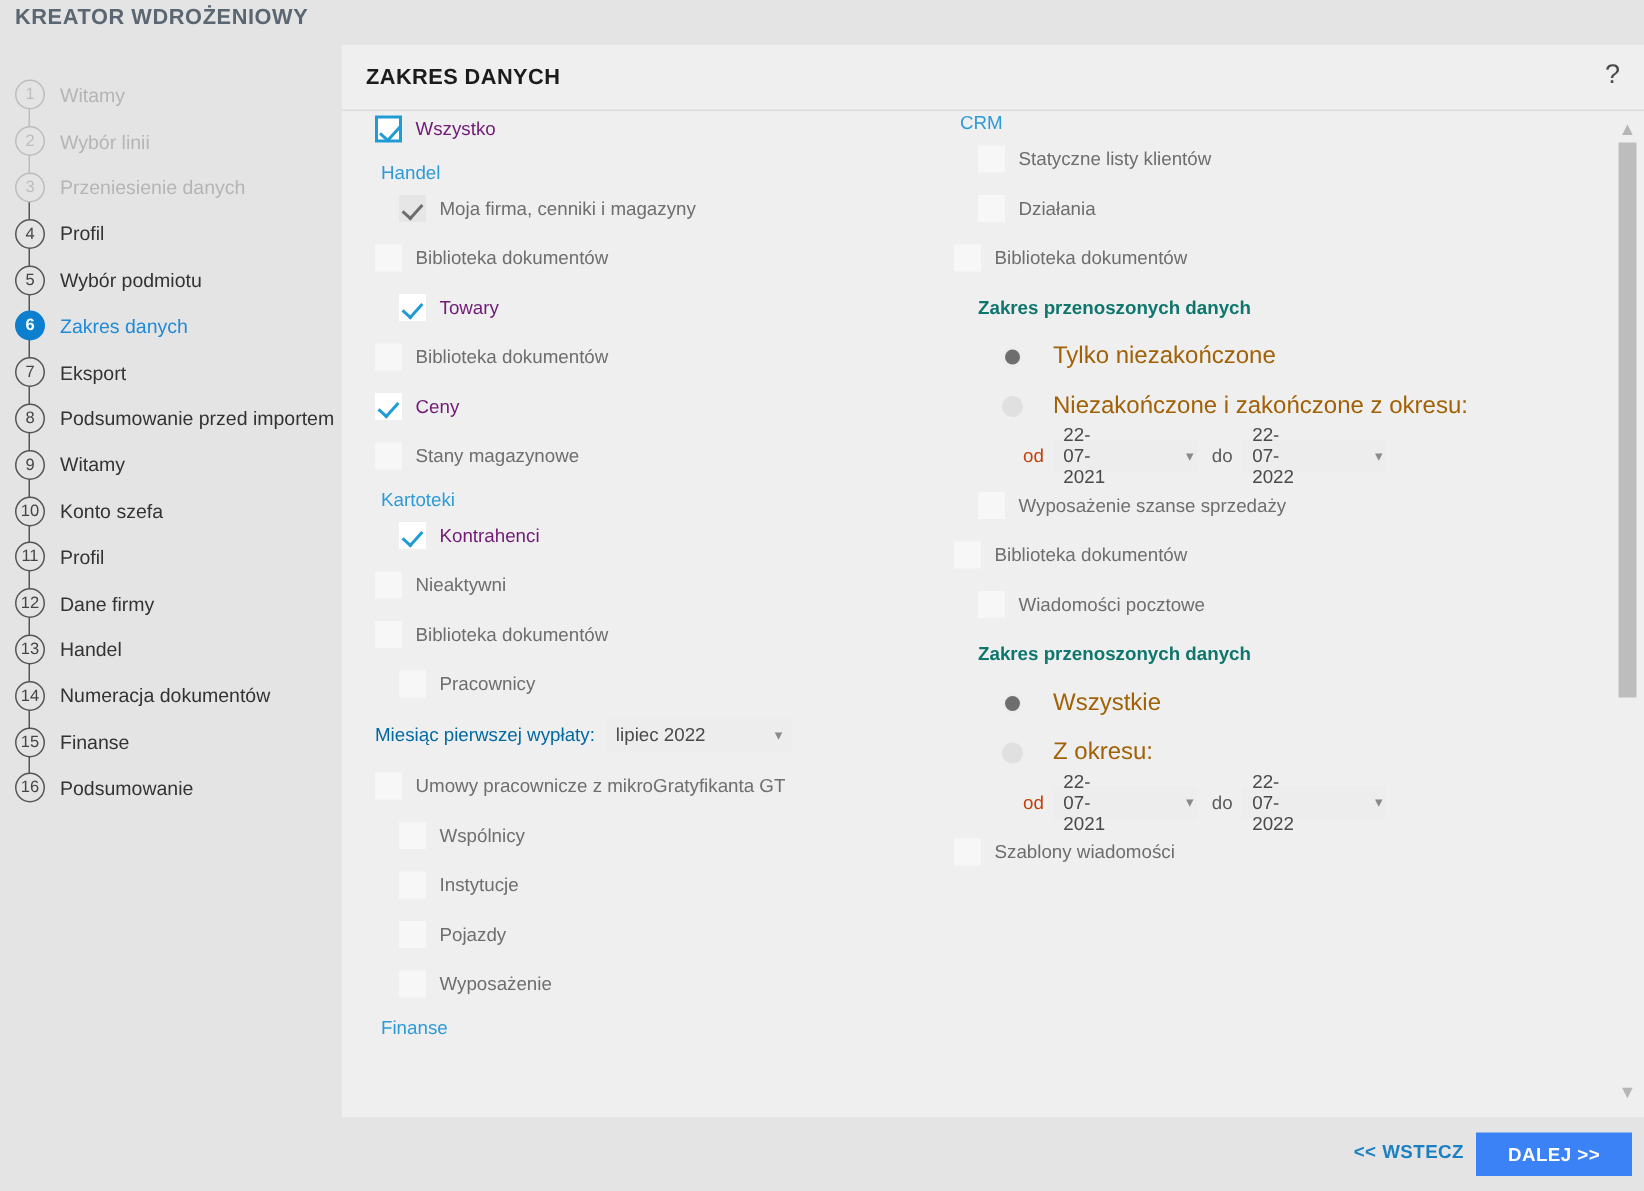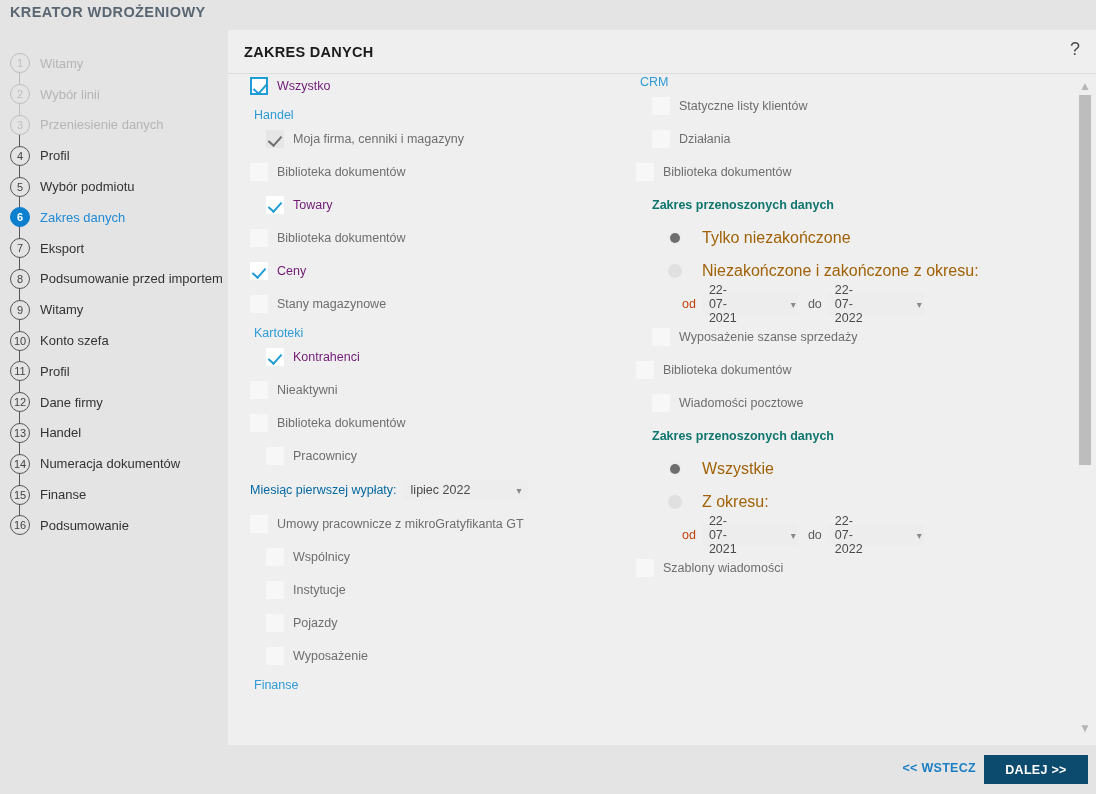--- a/index.html
+++ b/index.html
@@ -177,21 +177,21 @@
   }
   .btn-back {
     position: absolute; right: 120px; top: 16px;
     font-size: 12.5px; font-weight: bold; color: #1b7fc4;
     letter-spacing: .3px; cursor: pointer; background: none; border: none;
     font-family: "Liberation Sans", sans-serif;
   }
   .btn-next {
     position: absolute; right: 8px; top: 10px;
     width: 104px; height: 29px;
-    background: #0c4a6e; color: #fff; border: none;
+    background: #3b82f6; color: #fff; border: none;
     font-size: 12.5px; font-weight: bold; letter-spacing: .3px;
     cursor: pointer; font-family: "Liberation Sans", sans-serif;
   }
 </style>
 </head>
 <body>
 
 <div id="app">
 
   <div class="titlebar">

